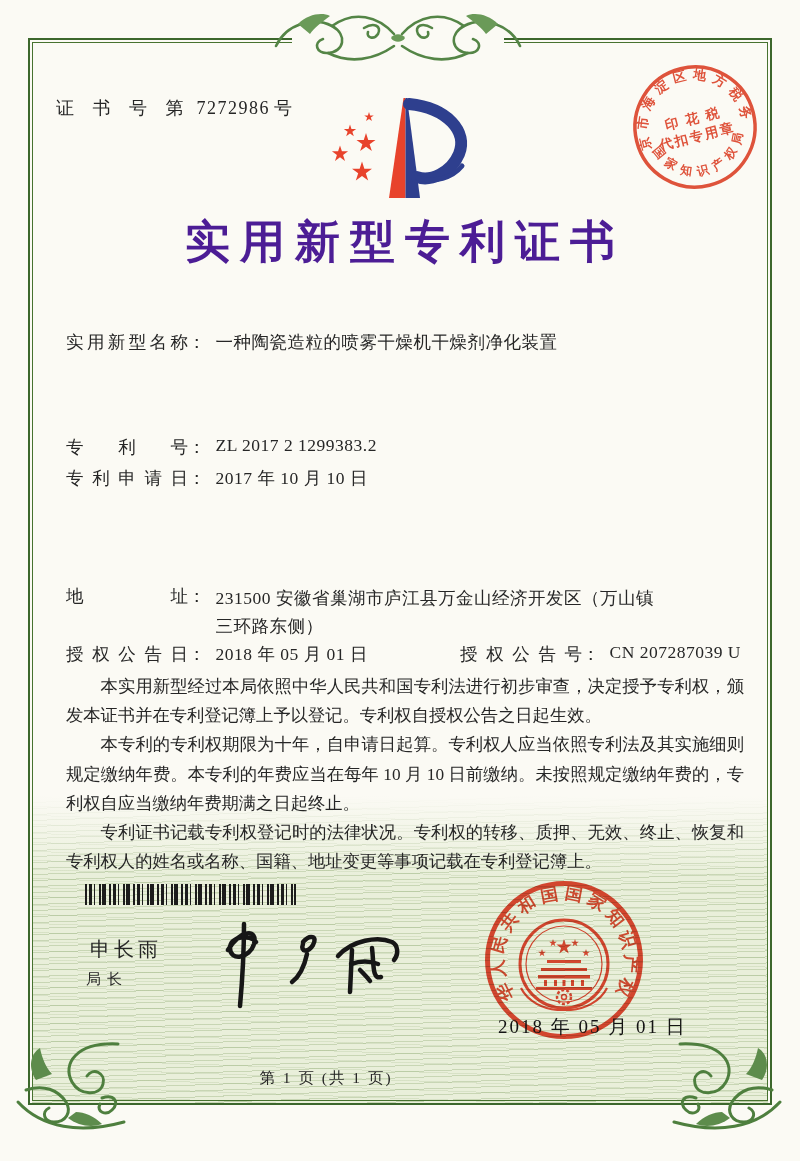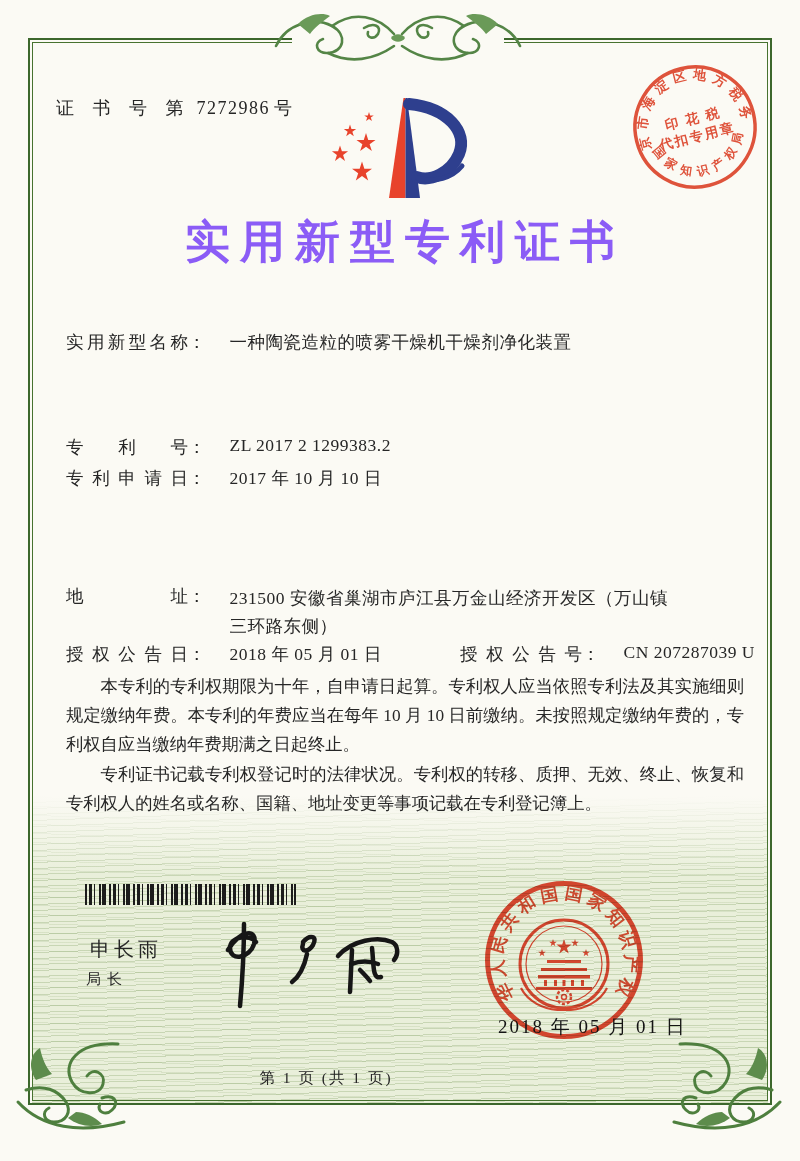--- a/index.html
+++ b/index.html
@@ -23,26 +23,26 @@
   .corner{position:absolute;z-index:4;}
   .corner-bl{left:14px;top:1040px;}
   .corner-br{left:672px;top:1040px;transform:scaleX(-1);}
   
   .cert-no{position:absolute;left:56px;top:96px;z-index:5;font-size:18px;}
   .cert-no .sp{letter-spacing:7px;}
   .cert-no .num{letter-spacing:1.5px;margin-left:6px;}
   .cert-no .suf{margin-left:4px;}
   .logo{position:absolute;left:320px;top:92px;z-index:5;}
   .title{position:absolute;left:0;width:800px;top:212px;z-index:5;text-align:center;
-         font-size:45px;font-weight:600;letter-spacing:10px;text-indent:10px;color:#8b5cf6;}
+         font-size:45px;font-weight:600;letter-spacing:10px;text-indent:10px;color:#4c1d95;}
   
   .row{position:absolute;left:66px;z-index:5;font-size:17.5px;white-space:nowrap;}
   .row .label{display:inline-block;width:122px;text-align:justify;text-align-last:justify;vertical-align:top;}
   .row .colon{display:inline-block;vertical-align:top;}
-  .row .value{display:inline-block;vertical-align:top;margin-left:24px;letter-spacing:.5px;}
+  .row .value{display:inline-block;vertical-align:top;margin-left:10px;letter-spacing:.5px;}
   .row.wrap{white-space:normal;}
   .row.wrap .value{width:452px;line-height:1.62;}
   .r-name{top:330px;} .r-inventor{top:383px;} .r-patno{top:435px;}
   .r-filing{top:466px;} .r-patentee{top:539px;} .r-address{top:584px;}
   .r-grantdate{top:642px;} .r-grantno{top:642px;left:460px;}
   
   .paras{position:absolute;left:66px;top:672px;width:678px;z-index:5;
          font-size:17.3px;line-height:1.69;text-align:justify;}
   .paras p{margin:0;text-indent:2em;}
   
@@ -163,20 +163,21 @@
     <span class="label">地址</span><span class="colon">：</span><span class="value">231500 安徽省巢湖市庐江县万金山经济开发区（万山镇三环路东侧）</span>
   </div>
   <div class="row r-grantdate">
     <span class="label">授权公告日</span><span class="colon">：</span><span class="value">2018 年 05 月 01 日</span>
   </div>
   <div class="row r-grantno">
     <span class="label">授权公告号</span><span class="colon">：</span><span class="value">CN 207287039 U</span>
   </div>
 
   <div class="paras">
+    <p>本实用新型经过本局依照中华人民共和国专利法进行初步审查，决定授予专利权，颁发本证书并在专利登记簿上予以登记。专利权自授权公告之日起生效。</p>
     <p>本专利的专利权期限为十年，自申请日起算。专利权人应当依照专利法及其实施细则规定缴纳年费。本专利的年费应当在每年 10 月 10 日前缴纳。未按照规定缴纳年费的，专利权自应当缴纳年费期满之日起终止。</p>
     <p>专利证书记载专利权登记时的法律状况。专利权的转移、质押、无效、终止、恢复和专利权人的姓名或名称、国籍、地址变更等事项记载在专利登记簿上。</p>
   </div>
 
   <div class="barcode"></div>
 
   <div class="director-title">局长</div>
   <div class="director-name">申长雨</div>
 
   <svg class="signature" width="215" height="105" viewBox="0 0 215 105">

